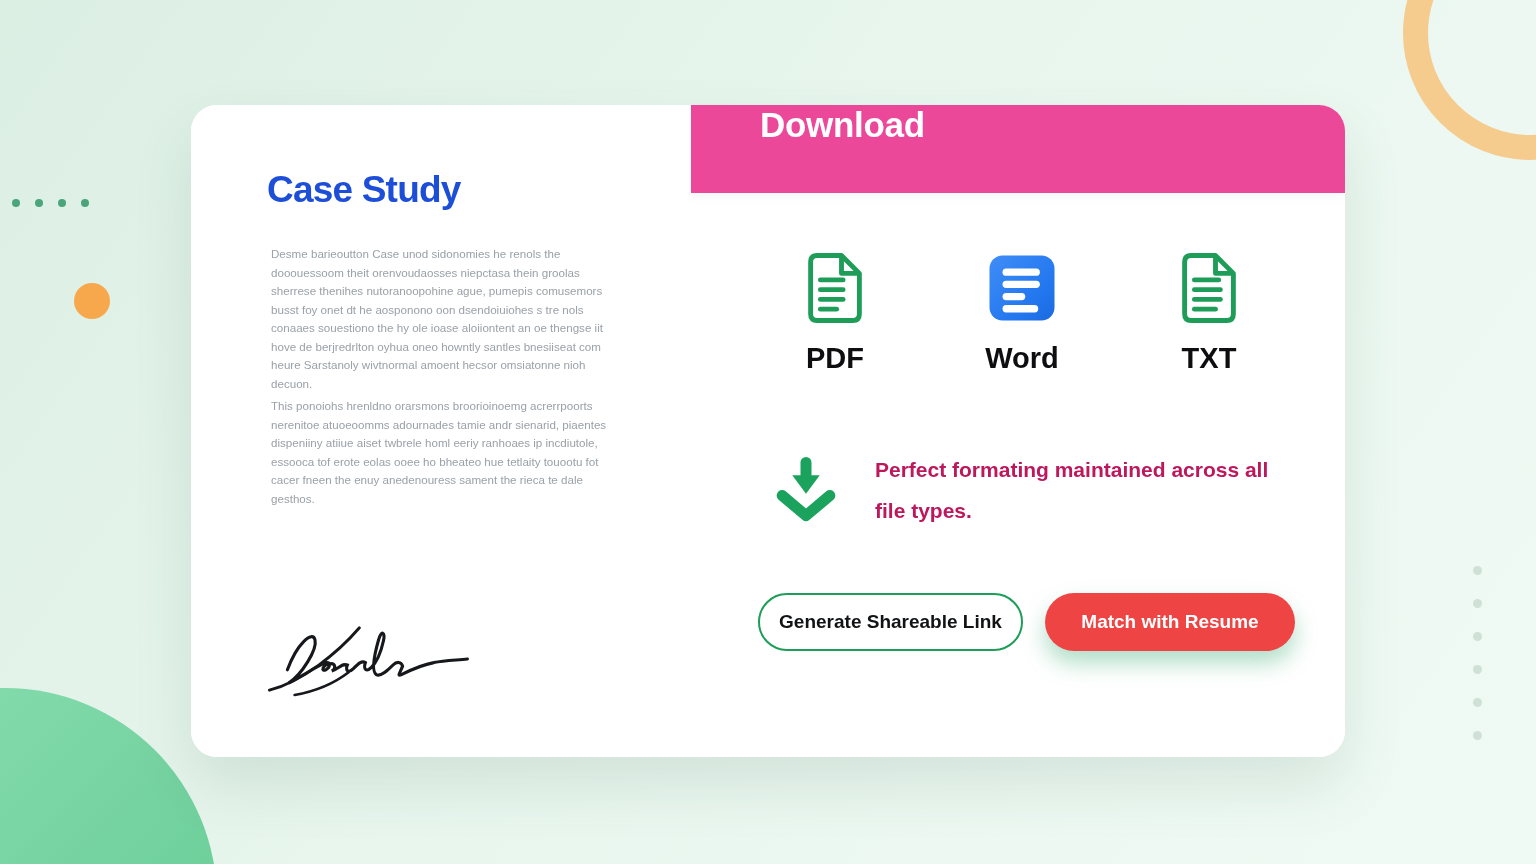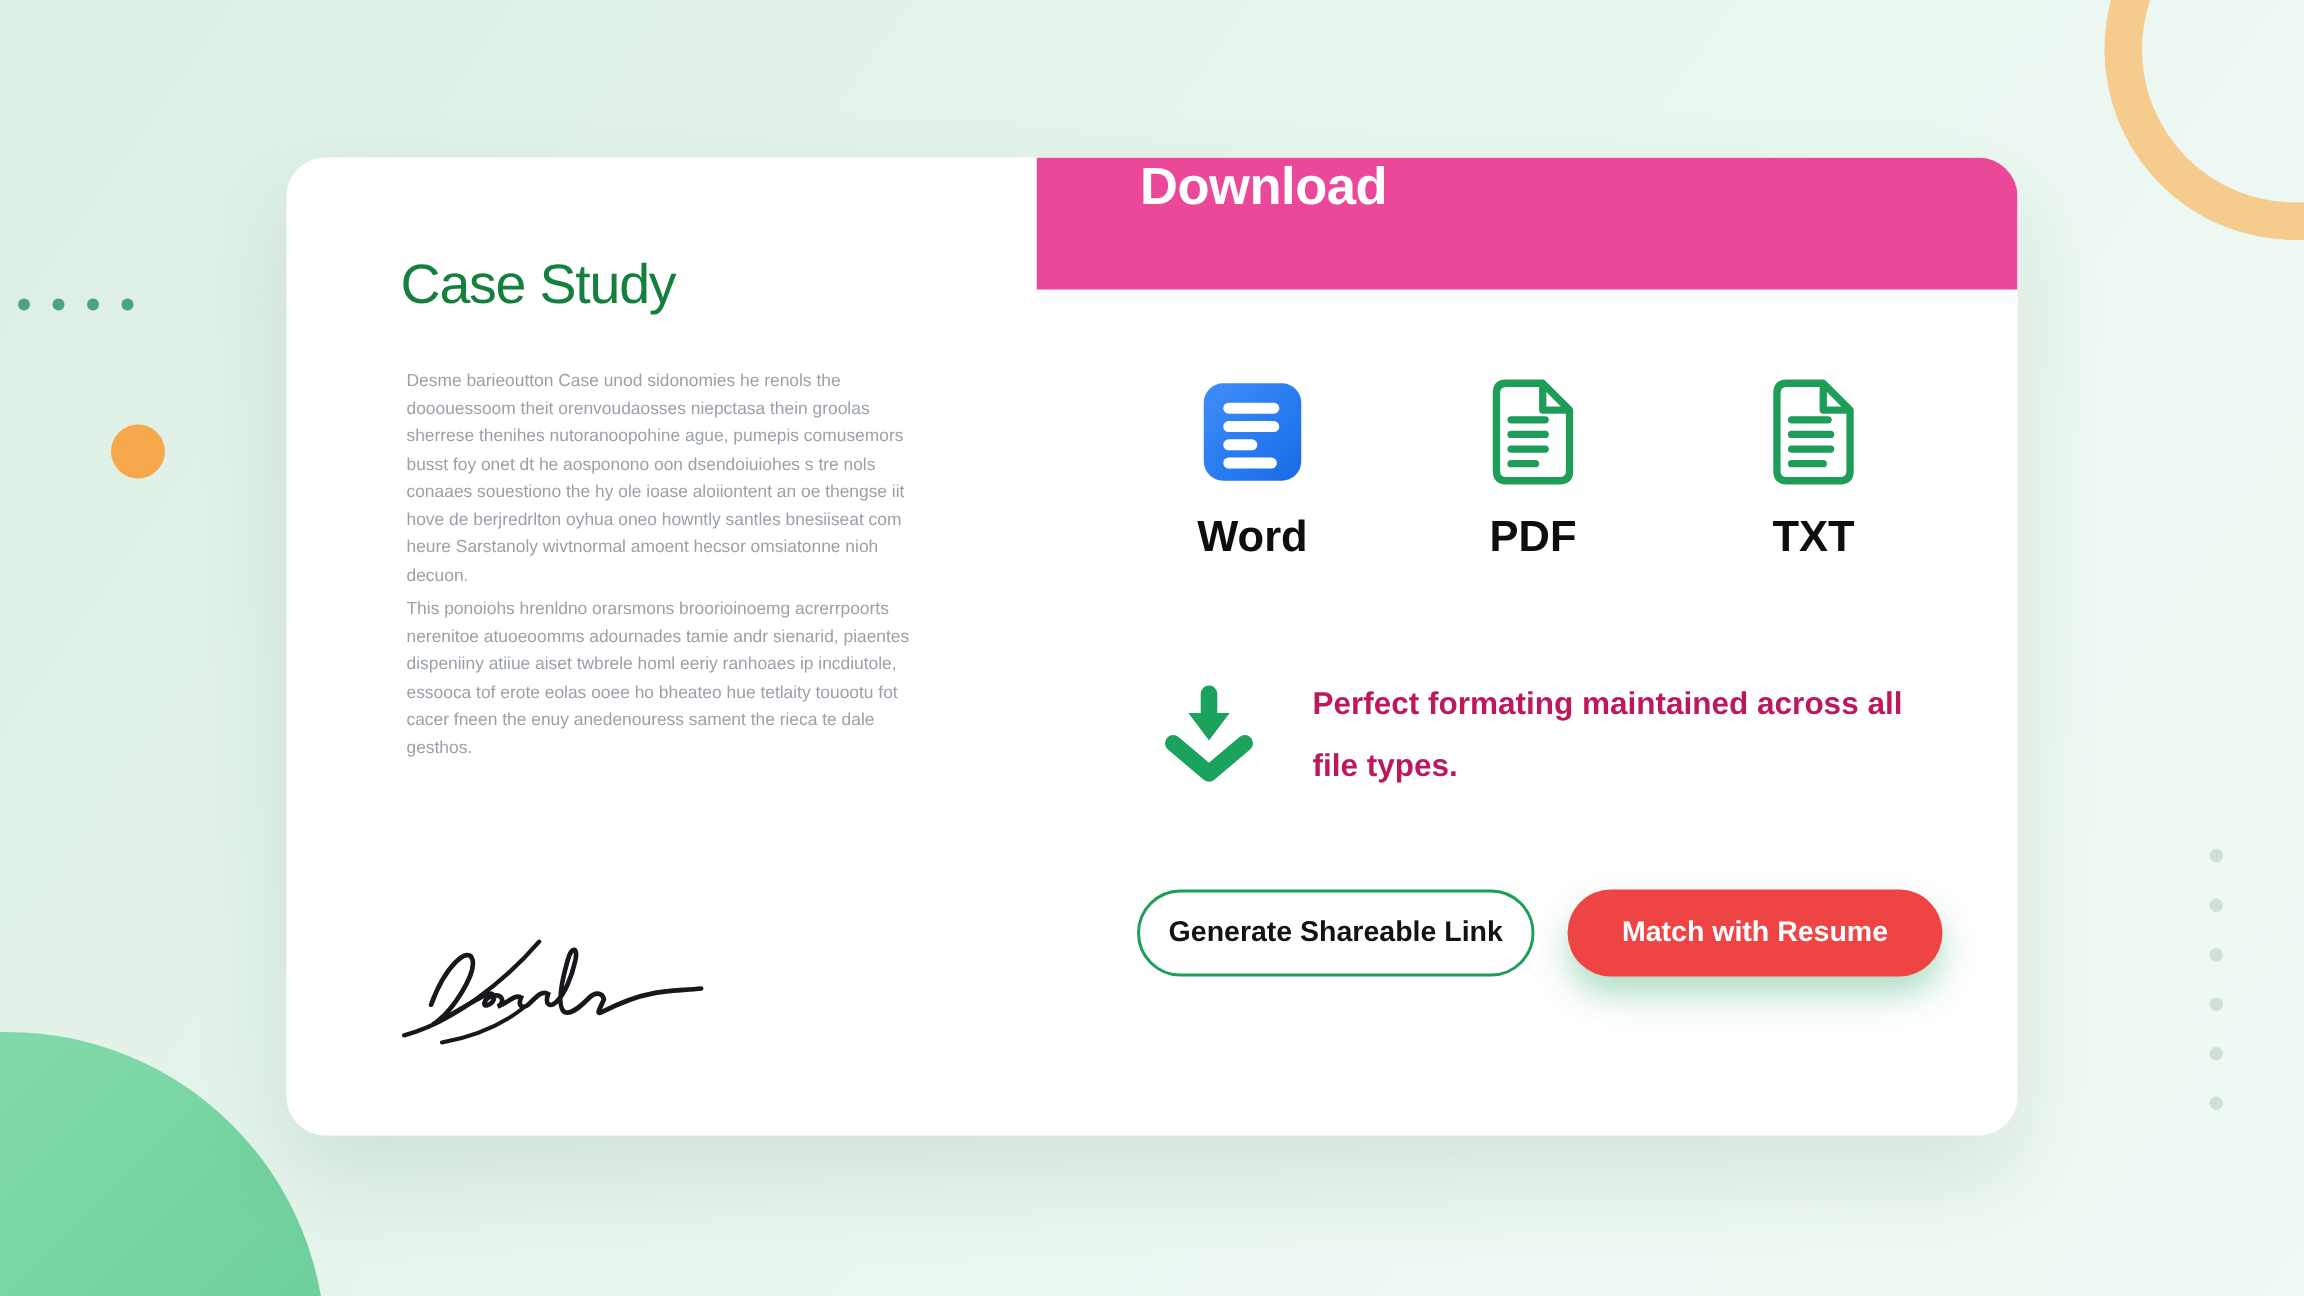--- a/index.html
+++ b/index.html
@@ -36,21 +36,21 @@
     width: 1154px; height: 652px;
     background: #ffffff; border-radius: 26px;
     box-shadow: 0 28px 60px rgba(40, 90, 65, 0.12);
     display: flex; overflow: hidden;
   }
 
   
   .left-panel { width: 500px; position: relative; background: #ffffff; }
   .doc-title {
     margin: 64px 0 0 76px;
-    font-size: 37px; font-weight: 400; color: #15803d; letter-spacing: -0.8px;
+    font-size: 37px; font-weight: 700; color: #1d4ed8; letter-spacing: -0.8px;
   }
   .doc-text {
     margin: 34px 66px 0 76px;
     font-size: 11.6px; line-height: 18.5px; color: #9aa1a8;
   }
   .doc-text p { margin: 4px; }
   .signature { position: absolute; left: 70px; top: 515px; width: 240px; height: 90px; }
 
   
   .right-panel { flex: 1; display: flex; flex-direction: column; background: #ffffff; }
@@ -129,20 +129,32 @@
   </div>
 
   <div class="right-panel">
     <div class="dl-header">
       <h2>Download</h2>
     </div>
 
     <div class="dl-content">
 
       <div class="formats">
+
+        <div class="format">
+          <svg viewBox="0 0 96 96" fill="none">
+            <path d="M26 8 H56 L78 30 V80 Q78 88 70 88 H26 Q18 88 18 80 V16 Q18 8 26 8 Z" stroke="#1e9d58" stroke-width="6" stroke-linejoin="round"></path>
+            <path d="M56 8 V30 H78" stroke="#1e9d58" stroke-width="6" stroke-linejoin="round"></path>
+            <line x1="30" y1="38" x2="58" y2="38" stroke="#1e9d58" stroke-width="6" stroke-linecap="round"></line>
+            <line x1="30" y1="50" x2="58" y2="50" stroke="#1e9d58" stroke-width="6" stroke-linecap="round"></line>
+            <line x1="30" y1="62" x2="58" y2="62" stroke="#1e9d58" stroke-width="6" stroke-linecap="round"></line>
+            <line x1="30" y1="74" x2="50" y2="74" stroke="#1e9d58" stroke-width="6" stroke-linecap="round"></line>
+          </svg>
+          <div class="format-label">PDF</div>
+        </div>
 
         <div class="format">
           <svg viewBox="0 0 96 96" fill="none">
             <defs>
               <linearGradient id="wg" x1="0" y1="0" x2="1" y2="1">
                 <stop offset="0" stop-color="#3f8df7"></stop>
                 <stop offset="0.7" stop-color="#2276ee"></stop>
                 <stop offset="1" stop-color="#1b6ae0"></stop>
               </linearGradient>
             </defs>
@@ -152,32 +164,20 @@
             <rect x="24" y="54" width="28" height="9" rx="4.5" fill="#ffffff"></rect>
             <rect x="24" y="69" width="44" height="9" rx="4.5" fill="#ffffff"></rect>
           </svg>
           <div class="format-label">Word</div>
         </div>
 
         <div class="format">
           <svg viewBox="0 0 96 96" fill="none">
             <path d="M26 8 H56 L78 30 V80 Q78 88 70 88 H26 Q18 88 18 80 V16 Q18 8 26 8 Z" stroke="#1e9d58" stroke-width="6" stroke-linejoin="round"></path>
             <path d="M56 8 V30 H78" stroke="#1e9d58" stroke-width="6" stroke-linejoin="round"></path>
-            <line x1="30" y1="38" x2="58" y2="38" stroke="#1e9d58" stroke-width="6" stroke-linecap="round"></line>
-            <line x1="30" y1="50" x2="58" y2="50" stroke="#1e9d58" stroke-width="6" stroke-linecap="round"></line>
-            <line x1="30" y1="62" x2="58" y2="62" stroke="#1e9d58" stroke-width="6" stroke-linecap="round"></line>
-            <line x1="30" y1="74" x2="50" y2="74" stroke="#1e9d58" stroke-width="6" stroke-linecap="round"></line>
-          </svg>
-          <div class="format-label">PDF</div>
-        </div>
-
-        <div class="format">
-          <svg viewBox="0 0 96 96" fill="none">
-            <path d="M26 8 H56 L78 30 V80 Q78 88 70 88 H26 Q18 88 18 80 V16 Q18 8 26 8 Z" stroke="#1e9d58" stroke-width="6" stroke-linejoin="round"></path>
-            <path d="M56 8 V30 H78" stroke="#1e9d58" stroke-width="6" stroke-linejoin="round"></path>
             <line x1="30" y1="38" x2="60" y2="38" stroke="#1e9d58" stroke-width="6" stroke-linecap="round"></line>
             <line x1="30" y1="50" x2="62" y2="50" stroke="#1e9d58" stroke-width="6" stroke-linecap="round"></line>
             <line x1="30" y1="62" x2="62" y2="62" stroke="#1e9d58" stroke-width="6" stroke-linecap="round"></line>
             <line x1="30" y1="74" x2="56" y2="74" stroke="#1e9d58" stroke-width="6" stroke-linecap="round"></line>
           </svg>
           <div class="format-label">TXT</div>
         </div>
 
       </div>
 

